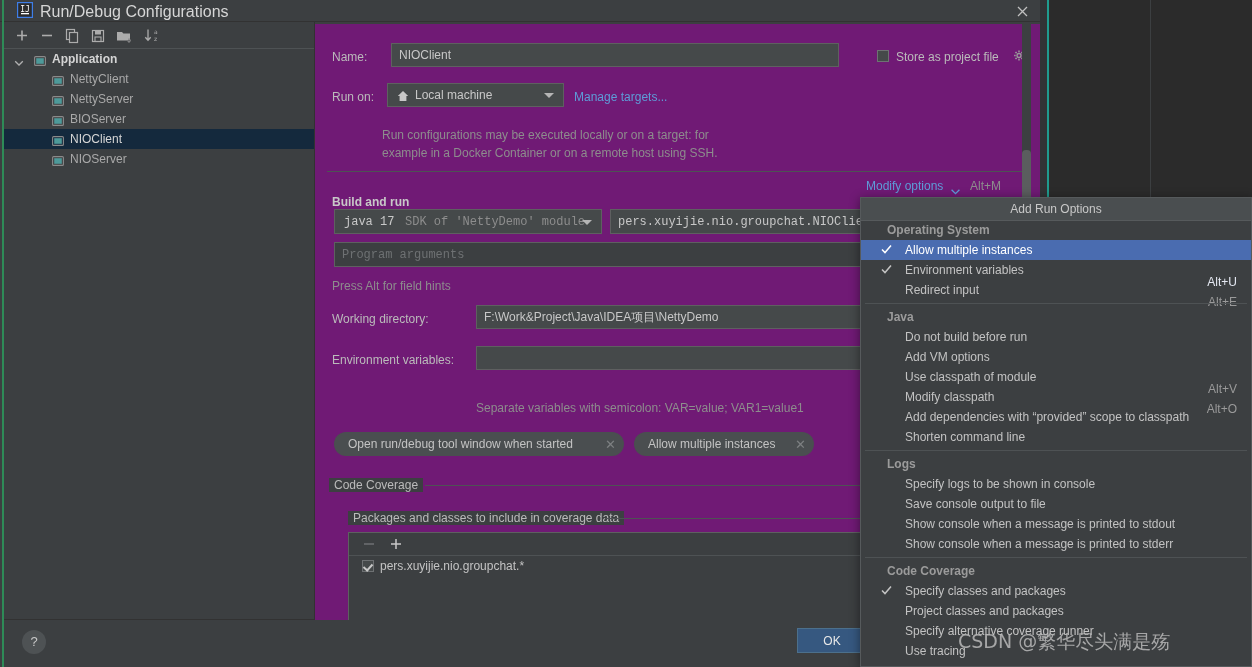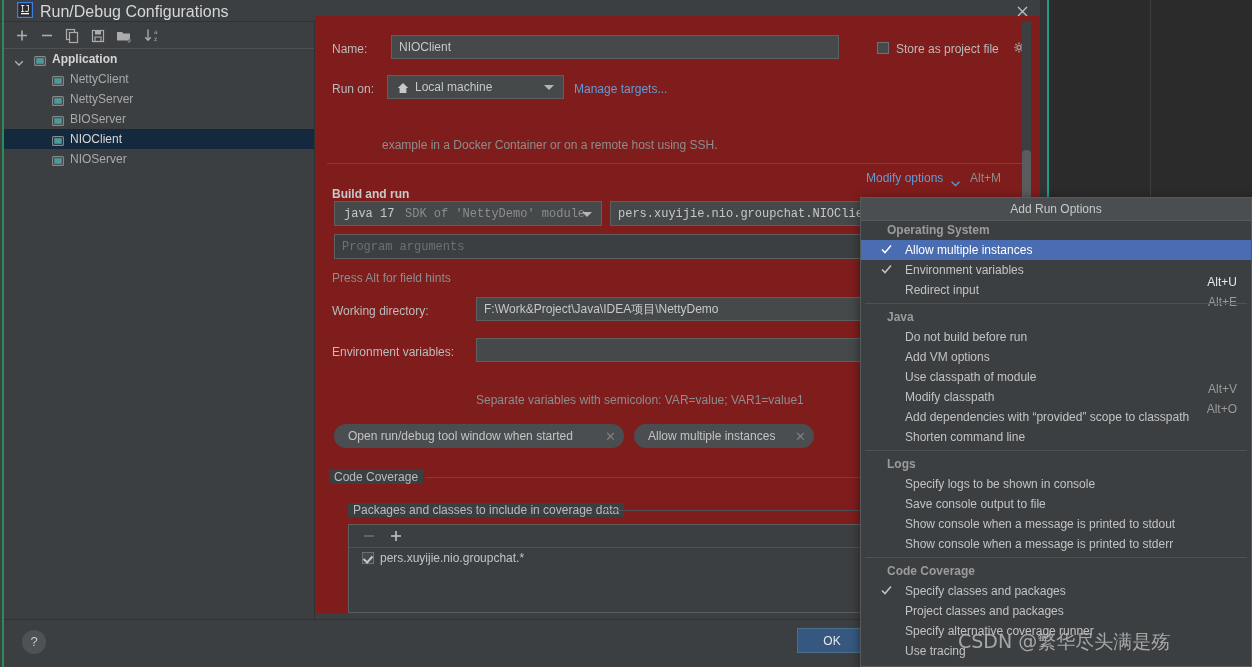--- a/index.html
+++ b/index.html
@@ -40,21 +40,21 @@
   .tree-row.group .lbl{left:48px;color:#D4D4D4;font-weight:bold;}
   .tree-row.group .nodeicon{left:30px;}
   .tree-row.child .lbl{left:66px;color:#A9A9A9;}
   .tree-row.child .nodeicon{left:48px;}
   .tree-row.selected .lbl{color:#D6D6D6;}
 
   #edit-templates{position:absolute;left:14px;top:598px;font-size:12px;color:#6B9BD2;cursor:pointer;white-space:nowrap;}
   #leftpane-bottom-border{position:absolute;left:4px;top:619px;width:1036px;height:1px;background:#323232;}
 
   
-  #mainpane{position:absolute;left:315px;top:16px;width:725px;height:597px;background:#7f1d1d;overflow:hidden;}
+  #mainpane{position:absolute;left:315px;top:24px;width:725px;height:597px;background:#701a75;overflow:hidden;}
 
   .lbl-static{position:absolute;font-size:12px;color:#BBBBBB;white-space:nowrap;}
   .lbl-dim{position:absolute;font-size:12px;color:#8D8D8D;white-space:nowrap;}
 
   .field{position:absolute;background:#45494A;border:1px solid #5E6060;box-sizing:border-box;}
   .field .fv{position:absolute;left:7px;top:50%;transform:translateY(-50%);font-size:12px;color:#C8C8C8;white-space:nowrap;}
   .field .fph{position:absolute;left:7px;top:50%;transform:translateY(-50%);font-size:12px;color:#6E7173;white-space:nowrap;}
   .field.mono .fv,.field.mono .fph{font-family:"Liberation Mono","DejaVu Sans Mono",monospace;font-size:12px;}
   .field.flat{background:#3C3F41;}
 
@@ -261,20 +261,21 @@
       <span style="position:absolute;left:9px;top:6px;">
         <svg width="12" height="12" viewBox="0 0 12 12">
             <path d="M6 1 L11.2 6 H9.4 V11 H2.6 V6 H0.8 Z" fill="#C8C8C8"></path>
           </svg>
       </span>
       <span class="cv" style="left:27px;">Local machine</span>
       <span class="arrow"></span>
     </div>
     <span class="link" style="left:259px;top:66px;">Manage targets...</span>
 
+    <span class="lbl-dim" style="left:67px;top:104px;">Run configurations may be executed locally or on a target: for</span>
     <span class="lbl-dim" style="left:67px;top:122px;">example in a Docker Container or on a remote host using SSH.</span>
 
     <div class="hr" style="left:12px;top:147px;width:700px;"></div>
 
     <span class="sect-title" style="left:17px;top:155px;">Build and run</span>
     <span class="link" style="left:551px;top:155px;">Modify options</span>
     <span style="position:absolute;left:636px;top:160px;">
       <svg width="9" height="6" viewBox="0 0 9 6">
           <path d="M0.6 0.8 L4.5 4.6 L8.4 0.8" stroke="#5E9CD8" stroke-width="1.3" fill="none"></path>
         </svg>

